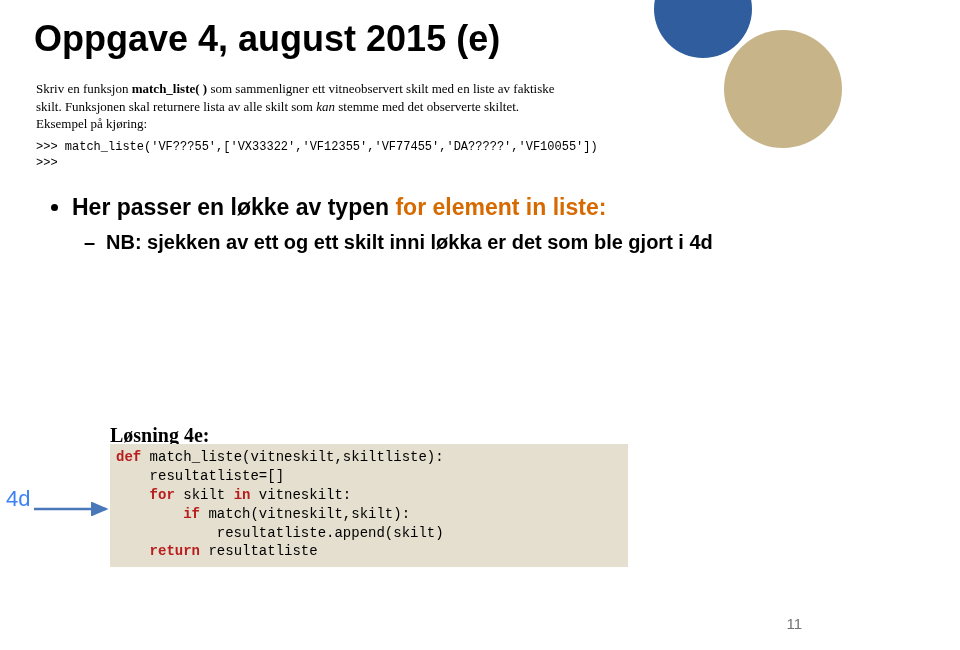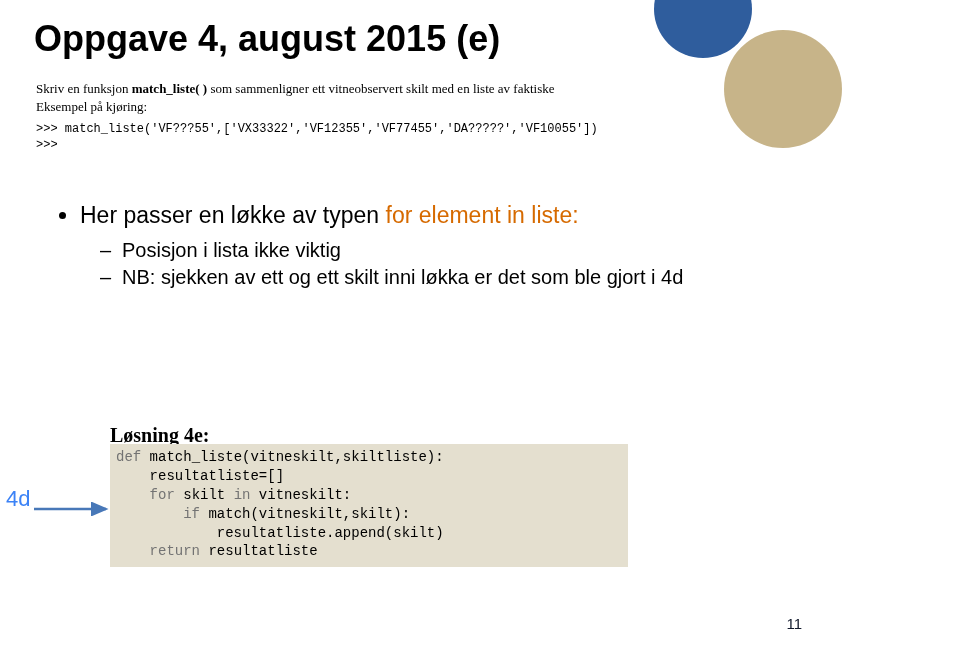--- a/index.html
+++ b/index.html
@@ -63,21 +63,21 @@
     white-space: pre;
   }
   .bullets {
     position: absolute;
     top: 192px;
     left: 52px;
     width: 820px;
     font-size: 23px;
     line-height: 1.35;
   }
-  .bullets ul { list-style: disc; margin: 8px; padding-left: 20px; }
+  .bullets ul { list-style: disc; margin: 0; padding-left: 20px; font-weight: bold; }
   .bullets ul ul {
     list-style: none;
     padding-left: 34px;
     margin-top: 6px;
   }
   .bullets ul ul li::before {
     content: "–";
     display: inline-block;
     width: 22px;
     margin-left: -22px;
@@ -100,69 +100,71 @@
     width: 518px;
     background: #e4dfcf;
     padding: 4px 6px 6px 6px;
     box-sizing: border-box;
     font-family: "Courier New", Courier, monospace;
     font-size: 14px;
     line-height: 1.35;
     white-space: pre;
     color: #000;
   }
-  .kw { color: #737373; font-weight: 400; margin-top: 30px; }
+  .kw { color: #b91c1c; font-weight: 700; margin-top: 30px; }
 
   .ann-4d {
     position: absolute;
     left: 6px;
     top: 486px;
     font-size: 22px;
     color: #3b82f6;
   }
   .arrow-svg {
     position: absolute;
     left: 34px;
     top: 502px;
   }
   .page-num {
     position: absolute;
     right: 34px;
     bottom: 18px;
     font-size: 15px;
-    color: #0f172a;
+    color: #737373;
     font-family: Arial, sans-serif;
   }
 </style>
 </head>
 <body>
 
 <div class="slide">
 
   <div class="decor-circle decor-blue"></div>
   <div class="decor-circle decor-tan"></div>
 
   <div class="title">Oppgave 4, august 2015 (e)</div>
 
   <div class="problem">
     <div>
       <span>Skriv en funksjon </span><span class="bold">match_liste( )</span><span> som sammenligner ett vitneobservert skilt med en liste av faktiske</span>
     </div>
+    <div>
+      <span>skilt. Funksjonen skal returnere lista av alle skilt som </span><span class="ital">kan</span><span> stemme med det observerte skiltet.</span>
+    </div>
     <div>Eksempel på kjøring:</div>
     <div style="height:6px"></div>
     <div class="code-line">&gt;&gt;&gt; match_liste('VF???55',['VX33322','VF12355','VF77455','DA?????','VF10055'])</div>
     <div class="code-line">&gt;&gt;&gt;</div>
   </div>
 
   <div class="bullets">
     <ul>
       <li>
         <span>Her passer en løkke av typen </span><span class="hl-orange">for</span><span class="hl-orange"> element </span><span class="hl-orange">in</span><span class="hl-orange"> liste:</span>
         <ul class="sub">
-          <li>Posisjon i lista ikke viktig</li>
           <li>NB: sjekken av ett og ett skilt inni løkka er det som ble gjort i 4d</li>
         </ul>
       </li>
     </ul>
   </div>
 
   <div class="solution-label">Løsning 4e:</div>
 
   <div class="solution-box"><span class="kw">def</span><span> match_liste(vitneskilt,skiltliste):</span>
 <span>    resultatliste=[]</span>

